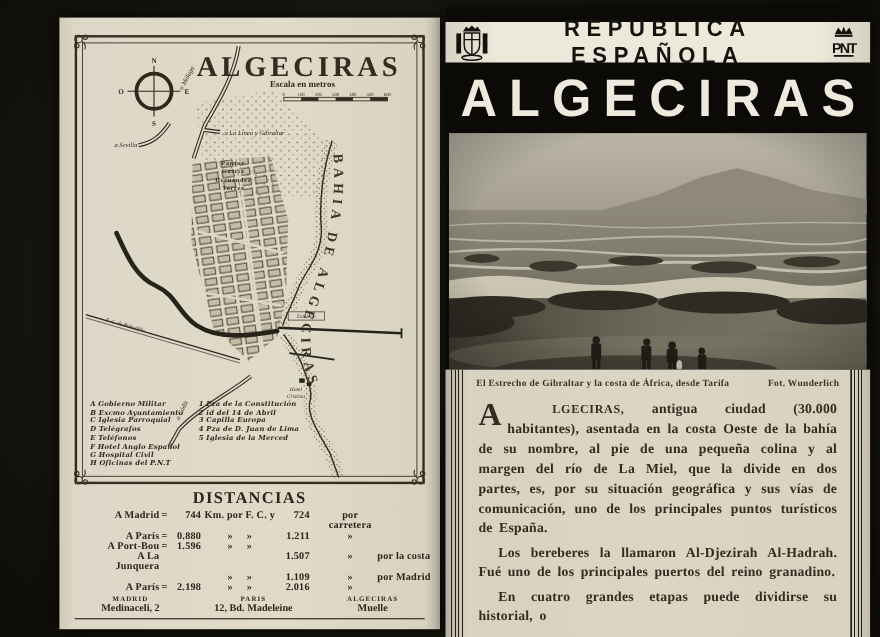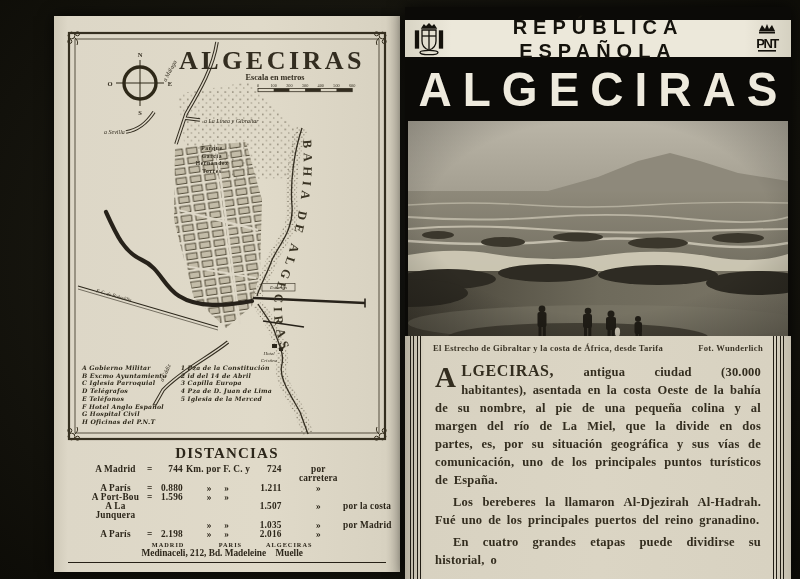--- a/index.html
+++ b/index.html
@@ -12,29 +12,29 @@
     box-shadow:0 0 14px rgba(0,0,0,.7);}
   .map{position:absolute;left:12px;top:14px;width:322px;height:412px;display:block;}
   .legend{position:absolute;left:28px;top:348px;display:flex;gap:14px;}
   .legend ul{list-style:none;margin:0;padding:0;}
   .legend li{font-family:"DejaVu Serif",serif;font-style:italic;font-weight:bold;
     font-size:6.2px;line-height:7.7px;color:#2f2a1c;white-space:nowrap;letter-spacing:.2px;}
   .lower-block{position:absolute;left:0;right:0;top:429px;color:#2c261a;}
   .dist-title{text-align:center;font-weight:bold;font-size:15px;letter-spacing:1.2px;margin-bottom:3px;}
   .dist-rows{margin-left:32px;}
   .dist-row{display:flex;font-weight:bold;font-size:9.3px;line-height:9.3px;letter-spacing:.2px;}
-  .dist-row .c0{width:62px;text-align:center;}
+  .dist-row .c0{width:62px;text-align:right;}
   .dist-row .c1{width:10px;text-align:center;}
   .dist-row .c2{width:30px;text-align:right;}
   .dist-row .c3{width:74px;text-align:center;}
   .dist-row .c4{width:30px;text-align:right;}
   .dist-row .c5{width:64px;text-align:center;padding-left:12px;box-sizing:border-box;}
   .dist-row .c6{width:60px;text-align:left;}
   .org-title{text-align:center;font-weight:bold;font-size:13.2px;letter-spacing:1.2px;margin-top:3px;}
-  .offices{display:flex;justify-content:center;padding:2px 38px 0;text-align:center;}
+  .offices{display:flex;justify-content:space-between;padding:2px 38px 0;text-align:center;}
   .office .city{font-weight:bold;font-size:6.3px;letter-spacing:1px;}
   .office .addr{font-weight:bold;font-size:9.3px;}
   .rule{border-top:1.8px solid #262016;margin:4px 14px 0;}
   .bottomrow{display:flex;justify-content:space-between;align-items:baseline;padding:4px 17px 0;}
   
   .right-page{position:absolute;left:405px;top:7px;width:386px;height:571px;background:#0b0a07;
     box-shadow:0 0 16px rgba(0,0,0,.8);}
   .masthead{margin-top:13px;height:37px;background:linear-gradient(90deg,#d8d4c4,#ece8da 12%,#ece8da 88%,#d5d1c1);
     display:flex;align-items:center;padding:4px 9px;box-sizing:border-box;}
   .masthead-title{flex:1;text-align:center;font-family:"Liberation Sans",sans-serif;font-weight:bold;
@@ -51,21 +51,21 @@
     background:repeating-linear-gradient(90deg,#211d14 0 1.1px,transparent 1.1px 3.3px);}
   .vrule.left{left:5px;}
   .vrule.right{right:5px;}
   .caption-row{display:flex;justify-content:space-between;padding:7px 28px 0;
     font-weight:bold;font-size:8.6px;letter-spacing:.3px;color:#3a3426;}
   .article{margin:9px 30px 0;color:#332d1f;font-weight:bold;font-size:12.5px;line-height:18px;
     text-align:justify;word-spacing:2.5px;letter-spacing:.2px;}
   .article p{margin:0 0 4px;}
   .article p.indent{text-indent:18px;}
   .dropcap{float:left;font-size:29px;line-height:26px;padding:2px 5px 0 0;font-weight:bold;}
-  .lead{font-size:16px;letter-spacing:.6px;}
+  .lead{font-size:11px;letter-spacing:.6px;margin-left:41px;}
   .cover-bottom{height:31px;background:#090806;position:relative;}
   .cover-bottom .gline{position:absolute;left:6px;right:2px;top:13px;height:2px;background:#797568;opacity:.85;}
 </style>
 </head>
 <body>
 
 <div id="stage">
 
   <div class="left-page">
 
@@ -255,21 +255,21 @@
             <span class="c4">1.507</span>
             <span class="c5">»</span>
             <span class="c6">por la costa</span>
           </div>
 
           <div class="dist-row">
             <span class="c0"></span>
             <span class="c1"></span>
             <span class="c2"></span>
             <span class="c3">»&nbsp;&nbsp;&nbsp;&nbsp;&nbsp;»</span>
-            <span class="c4">1.035</span>
+            <span class="c4">1.109</span>
             <span class="c5">»</span>
             <span class="c6">por Madrid</span>
           </div>
 
           <div class="dist-row">
             <span class="c0">A París</span>
             <span class="c1">=</span>
             <span class="c2">2.198</span>
             <span class="c3">»&nbsp;&nbsp;&nbsp;&nbsp;&nbsp;»</span>
             <span class="c4">2.016</span>

